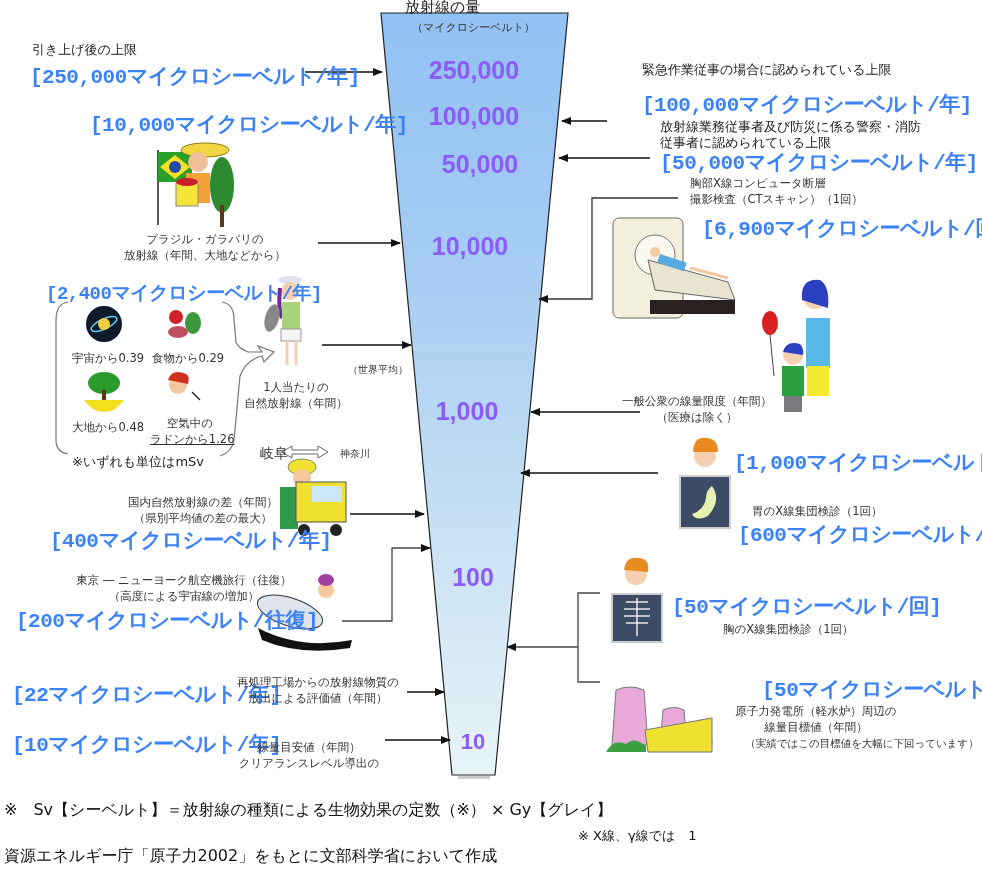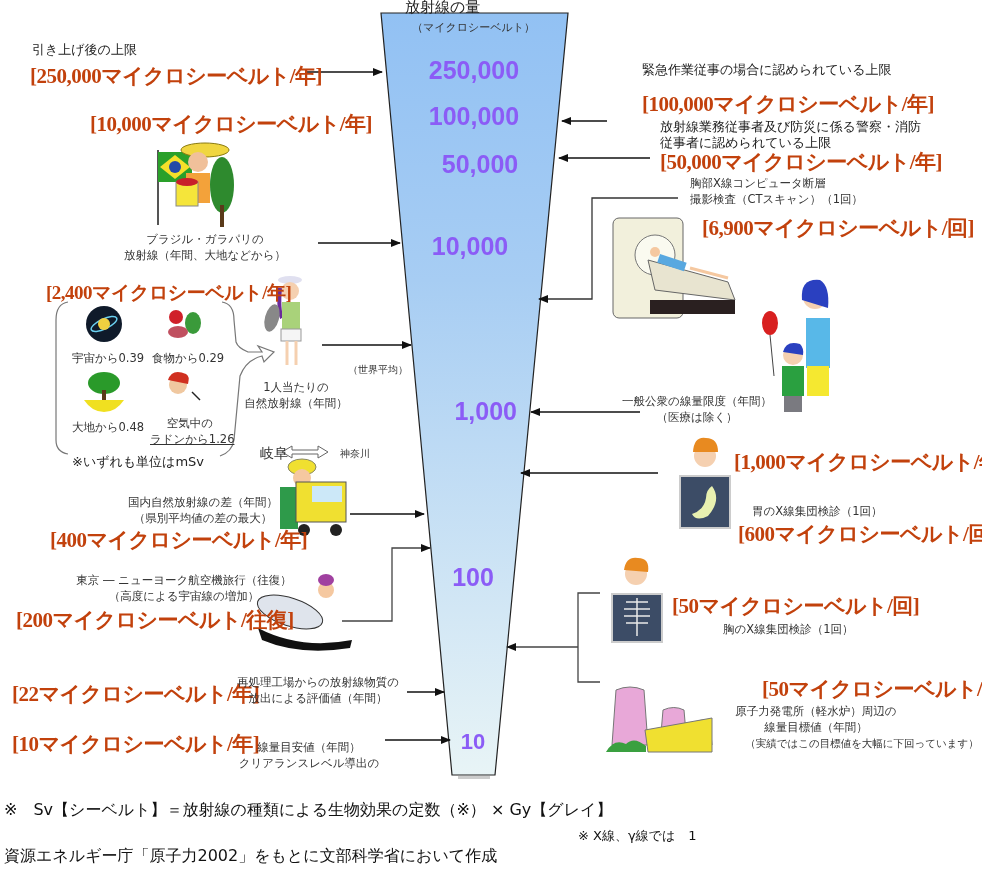--- a/index.html
+++ b/index.html
@@ -1,19 +1,19 @@
 <!DOCTYPE html>
 <html><head>
 <meta charset="utf-8">
 <style>
   html, body { margin:0; padding:0; background:#ffffff; }
   body { width:982px; height:870px; position:relative; overflow:hidden;
          font-family:"DejaVu Sans", "Liberation Sans", sans-serif; color:#111; }
   .abs { position:absolute; white-space:nowrap; }
-  .big { font-family:Liberation Serif, serif; font-size:21px; font-weight:bold; letter-spacing:-0.5px; color:#c2410c; }
+  .big { font-family:Liberation Mono, monospace; font-size:21px; font-weight:bold; letter-spacing:-0.5px; color:#3b82f6; }
   .small { font-size:11.5px; color:#333; line-height:15px; }
   .small.c { text-align:center; }
   .med { font-size:13px; color:#222; line-height:17px; }
   .scale { font-family:"Liberation Sans", sans-serif; font-weight:bold; font-size:25px; color:#8b5cf6; text-align:center; }
   svg.overlay { position:absolute; left:0; top:0; }
   .foot { font-size:16px; color:#111; }
   .foot-small { font-size:13px; color:#111; }
 </style>
 </head>
 <body>
@@ -168,21 +168,21 @@
   </g>
 </svg>
 
 <div class="abs med" style="left:405px; top:-1px; font-size:15px;text-align:right;">放射線の量</div>
 <div class="abs small" style="left:412px; top:20px; font-size:11px;">（マイクロシーベルト）</div>
 
 <div class="abs scale" style="left:414px; top:56px; width:120px;">250,000</div>
 <div class="abs scale" style="left:414px; top:102px; width:120px;">100,000</div>
 <div class="abs scale" style="left:420px; top:150px; width:120px;">50,000</div>
 <div class="abs scale" style="left:410px; top:232px; width:120px;">10,000</div>
-<div class="abs scale" style="left:417px; top:397px; width:100px;text-align:right;">1,000</div>
+<div class="abs scale" style="left:417px; top:397px; width:100px;">1,000</div>
 <div class="abs scale" style="left:423px; top:563px; width:100px;">100</div>
 <div class="abs scale" style="left:443px; top:729px; width:60px; font-size:22px;">10</div>
 
 <div class="abs med" style="left:32px; top:41px;">引き上げ後の上限</div>
 <div class="abs big" style="left:30px; top:62px;">[250,000マイクロシーベルト/年]</div>
 <div class="abs big" style="left:90px; top:110px;">[10,000マイクロシーベルト/年]</div>
 <div class="abs small c" style="left:120px; top:232px; width:170px;">ブラジル・ガラパリの</div>
 <div class="abs small c" style="left:120px; top:248px; width:170px;">放射線（年間、大地などから）</div>
 <div class="abs big" style="left:46px; top:280px; font-size:19px;">[2,400マイクロシーベルト/年]</div>
 

